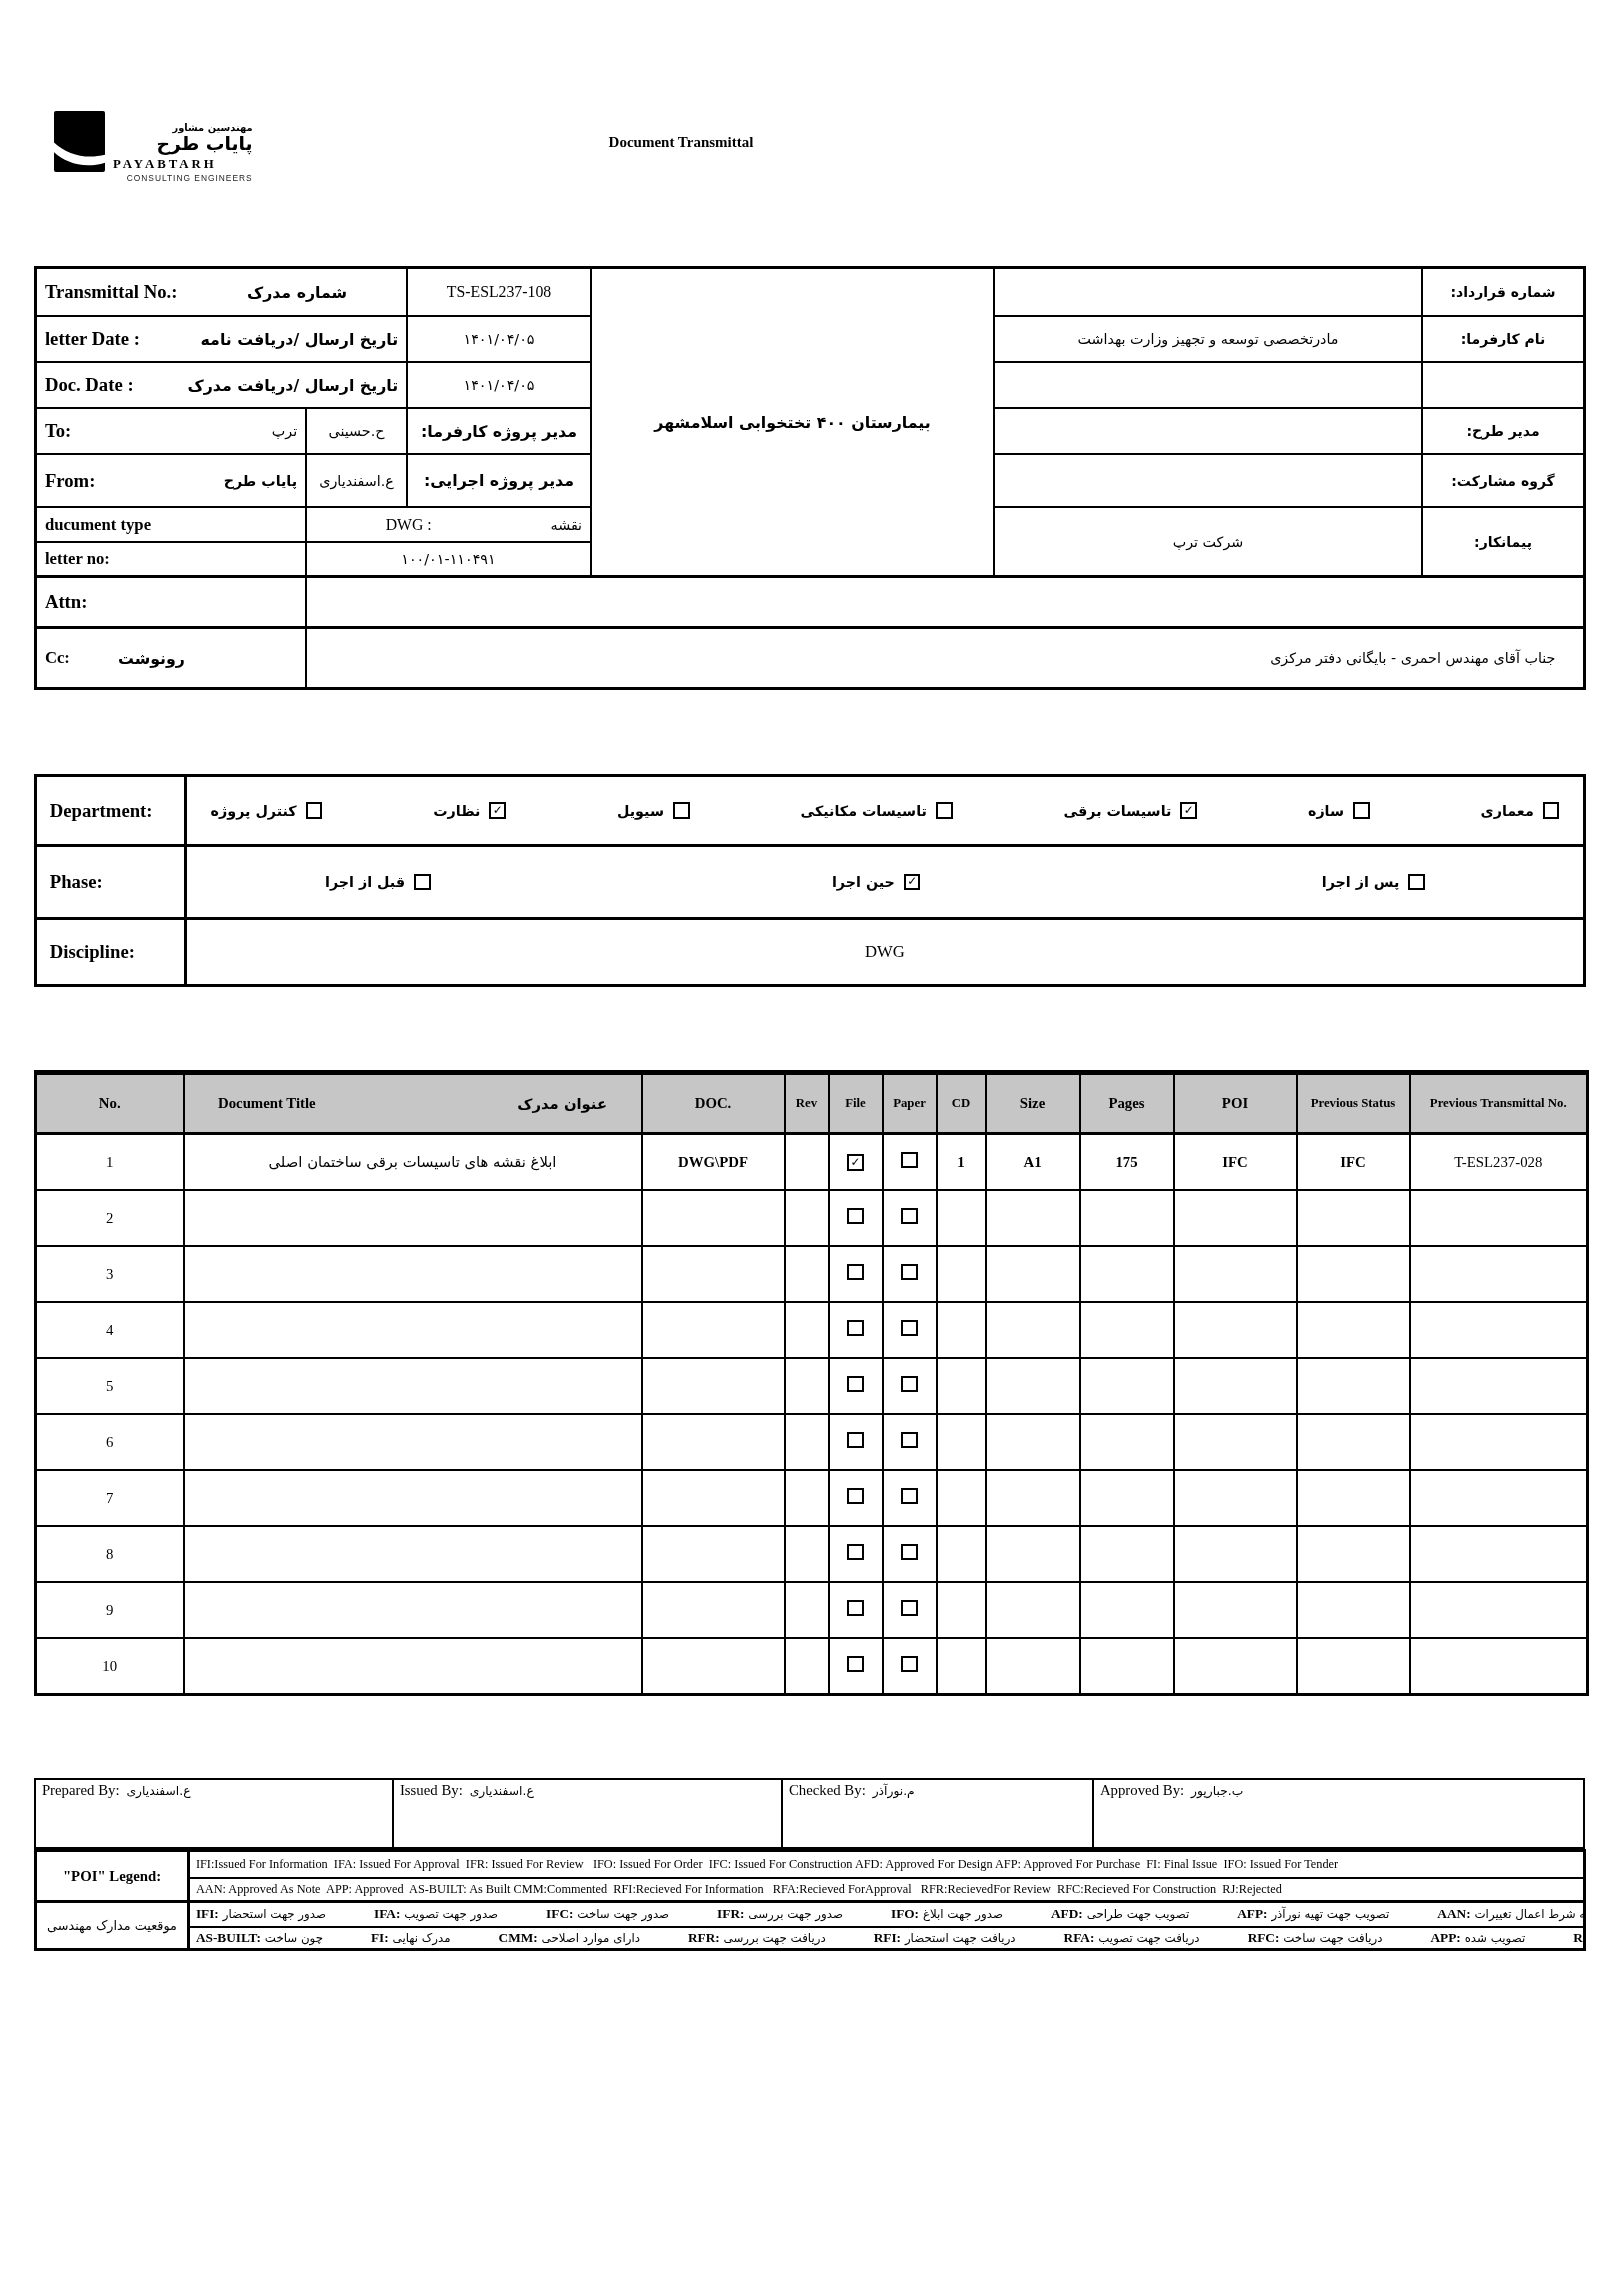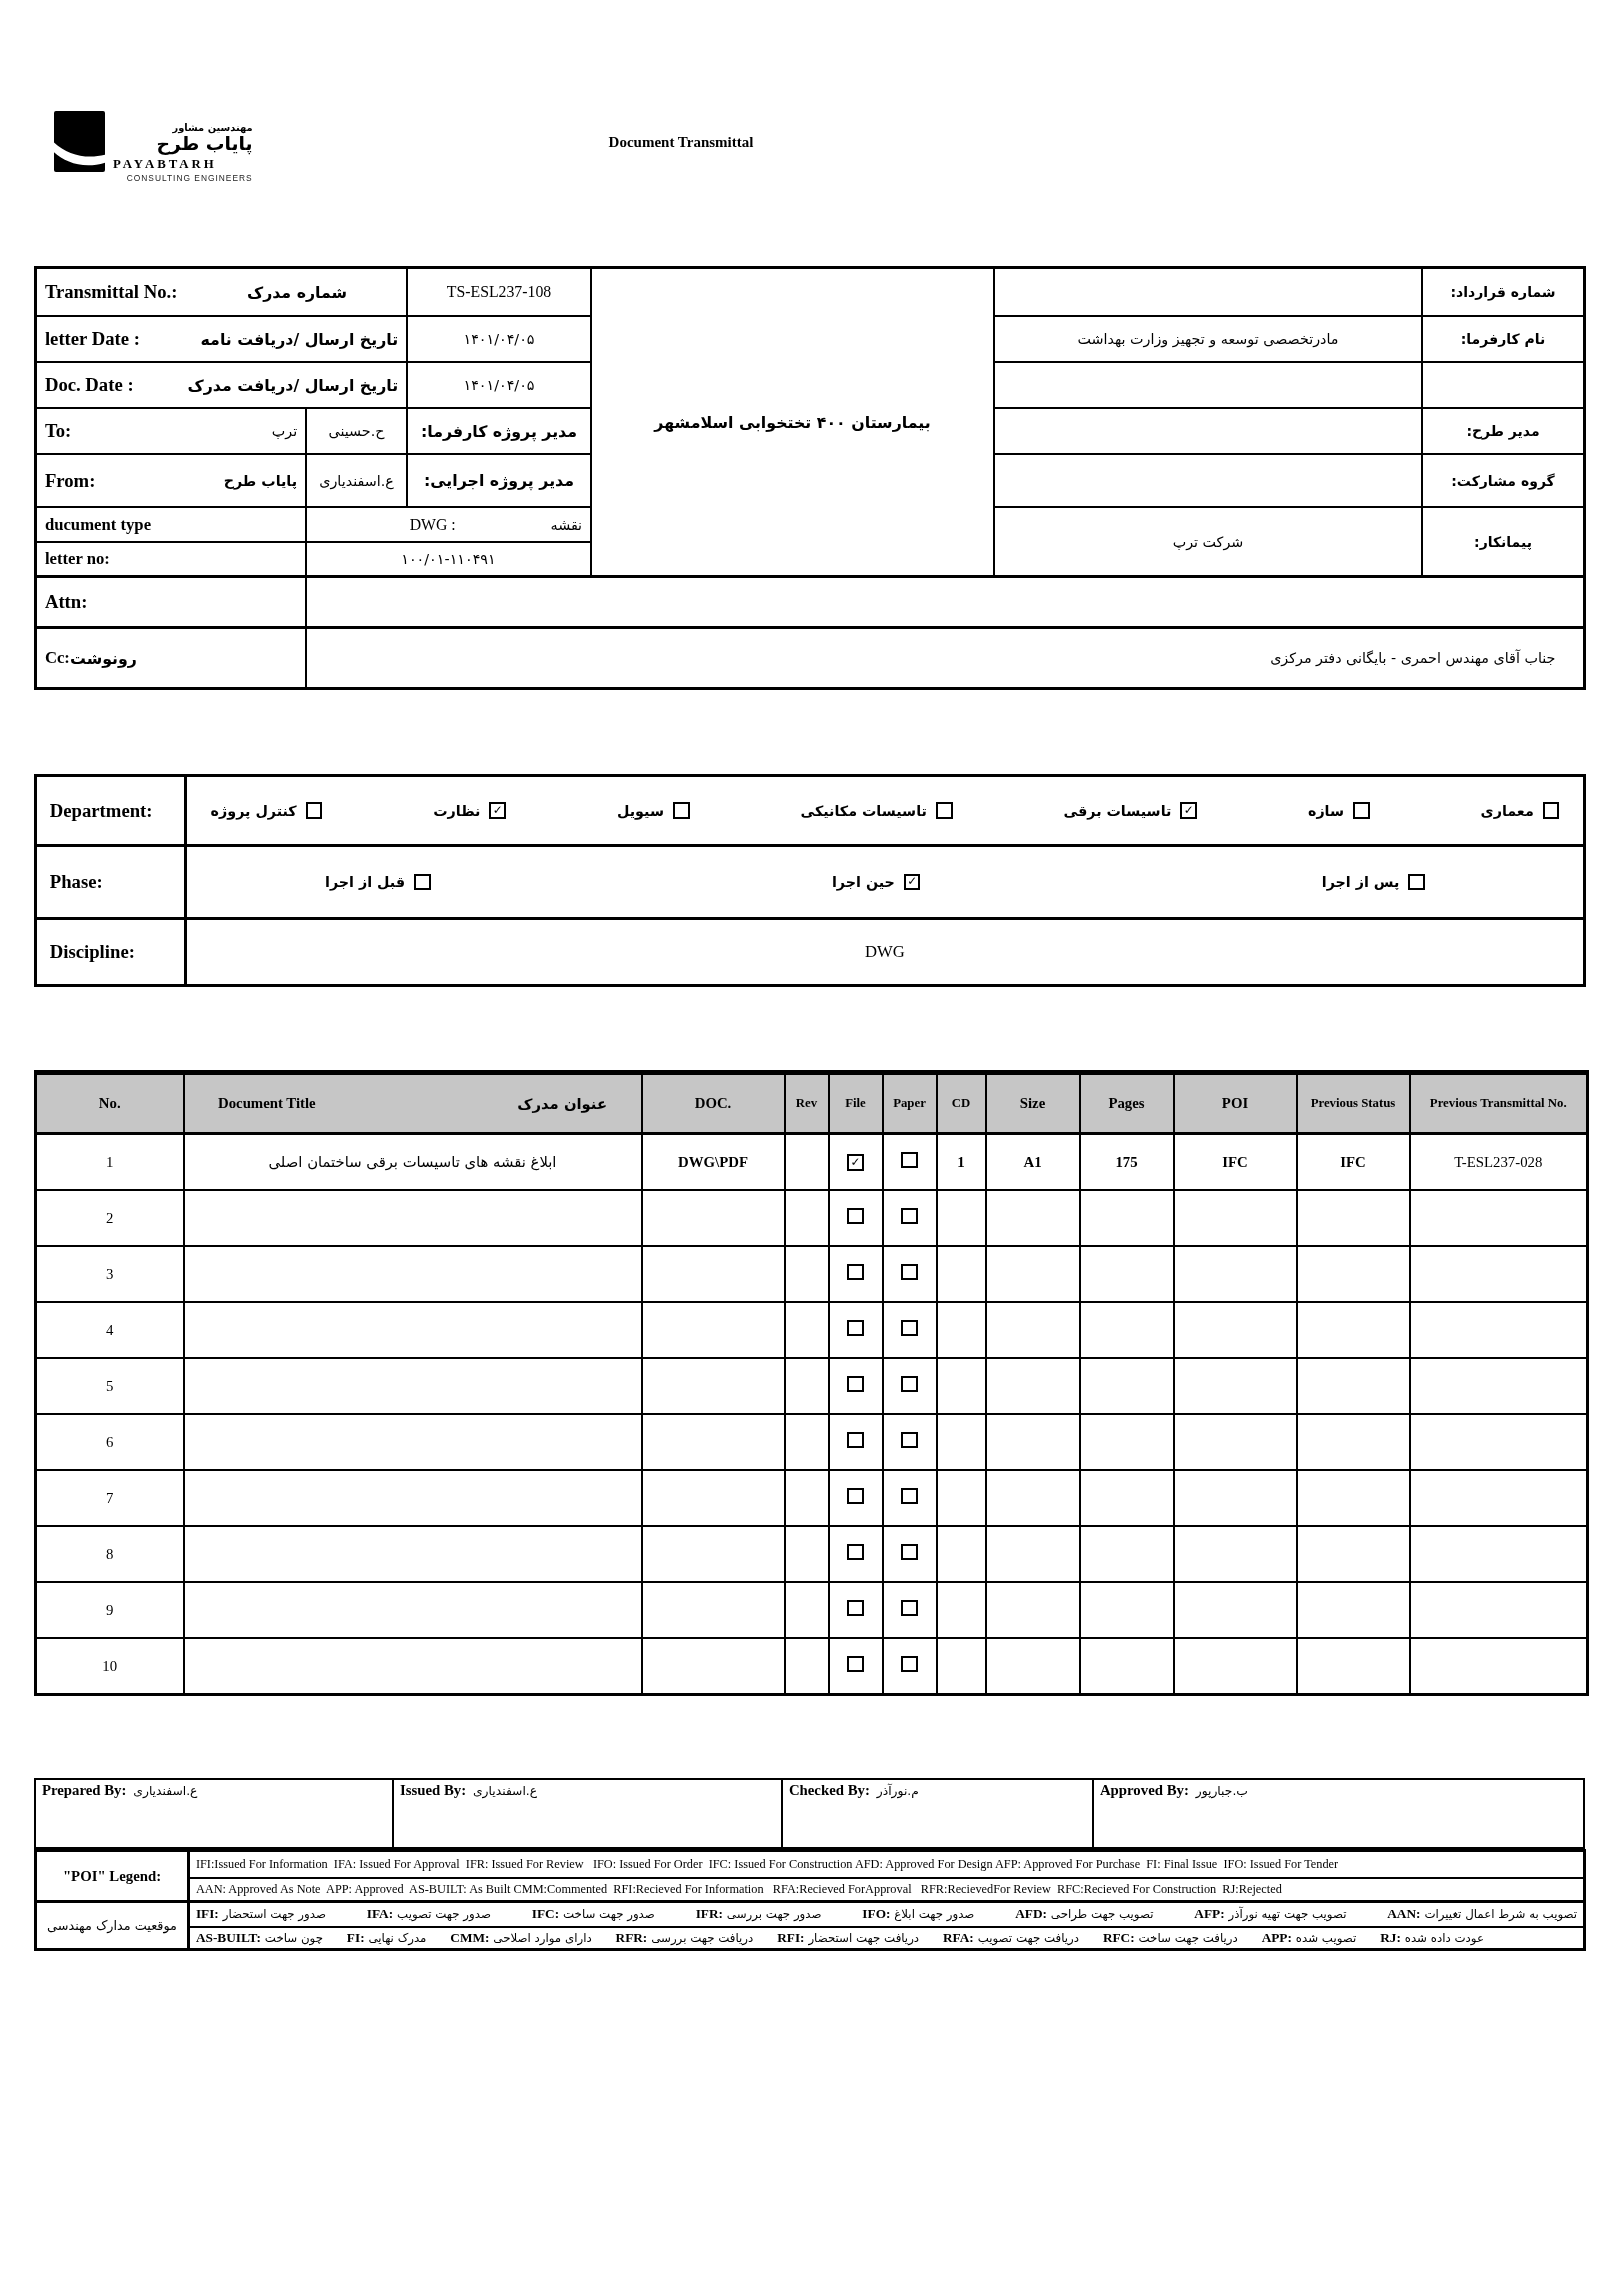--- a/index.html
+++ b/index.html
@@ -14,21 +14,21 @@
   .logo{position:absolute;left:54px;top:111px;display:flex;align-items:flex-start;gap:7.9px;}
   .logo-txt{display:flex;flex-direction:column;line-height:1.05;padding-top:11.8px;}
   .logo-fa-small{font-size:9.9px;font-weight:bold;}
   .logo-fa-big{font-size:18.7px;font-weight:bold;margin-top:1px;}
   .logo-en{font-size:12.8px;font-weight:bold;letter-spacing:3px;margin-top:3.9px;}
   .logo-en-sub{font-size:8.4px;letter-spacing:1px;margin-top:3px;padding-left:13.8px;font-family:"Liberation Sans",sans-serif;color:#222;}
   .doc-title{position:absolute;left:16px;top:134px;width:1330px;text-align:center;font-size:15px;font-weight:bold;}
 
   
   .tc{border-left:2px solid #000;border-top:2px solid #000;display:flex;align-items:center;
-      padding:0 7.9px;box-sizing:border-box;overflow:hidden;}
+      padding:0 7.9px;box-sizing:border-box;overflow:hidden;gap:48px;}
   .nl{border-left:none!important;} .nt{border-top:none!important;} .tt{border-top-width:3.9px!important;}
   .cen{justify-content:center;} .sb{justify-content:space-between;}
 
   
   .ttab{position:absolute;left:34px;top:266px;width:1552px;height:424px;box-sizing:border-box;
         border:3px solid #000;display:grid;
         grid-template-columns:268px 101px 184px 403px 428px 1fr;
         grid-template-rows:46px 46px 46px 46px 53px 35px 34px 51px 1fr;}
   .lab-en{font-size:18.7px;font-weight:bold;}
   .lab-fa{font-size:15.8px;font-weight:bold;}
@@ -61,21 +61,21 @@
   .title-head .fa{font-size:14.8px;font-weight:bold;}
   .doc-title-cell{font-size:13.8px;}
 
   
   .remark{position:absolute;left:34px;top:1709px;width:1552px;height:69px;box-sizing:border-box;
           border:3px solid #000;padding:3px 7.9px;font-size:14.8px;font-weight:bold;}
   .sigs{position:absolute;left:34px;top:1778px;width:1552px;height:71px;display:flex;}
   .sig{box-sizing:border-box;border:2px solid #000;margin-left:-2px;padding:2px 5.9px;
        display:flex;align-items:flex-start;gap:6.9px;}
   .sig:first-child{margin-left:0;}
-  .sig .sl{font-size:14.8px;font-weight:bold;white-space:nowrap;}
+  .sig .sl{font-size:14.8px;font-weight:normal;white-space:nowrap;}
   .sig .fa{font-size:12.3px;padding-top:2px;}
 
   
   .ltab{position:absolute;left:34px;top:1849px;width:1552px;height:102px;box-sizing:border-box;
         border:3px solid #000;display:grid;grid-template-columns:150px 1fr;
         grid-template-rows:24.6px 23.6px 25.6px 1fr;}
   .ltab .tc{padding:0 5.9px;}
   .ltab .lcol{border-left:none;justify-content:center;text-align:center;}
   .poi-lab{font-size:14.8px;font-weight:bold;}
   .fa-lab{font-size:12.8px;}

